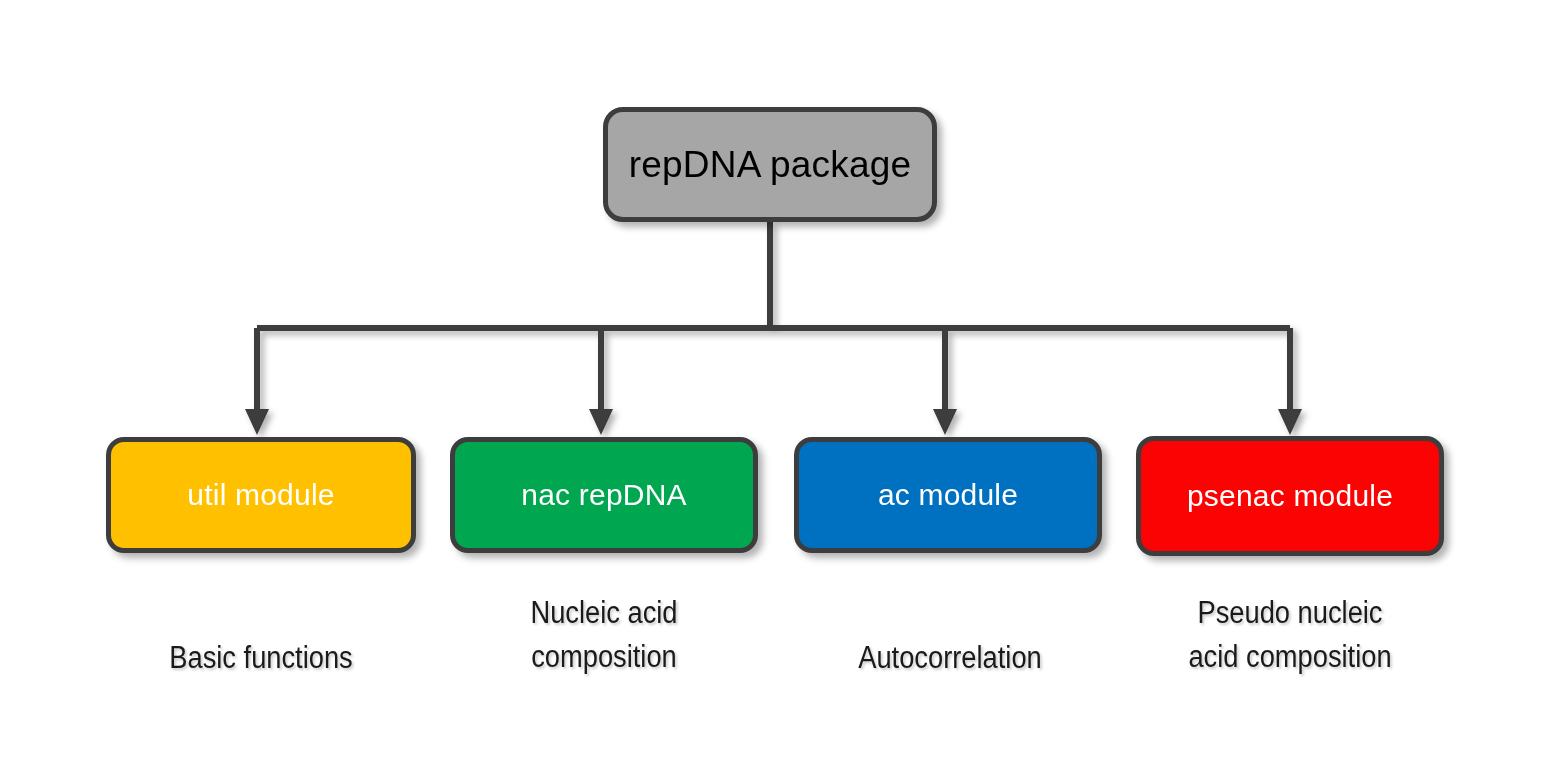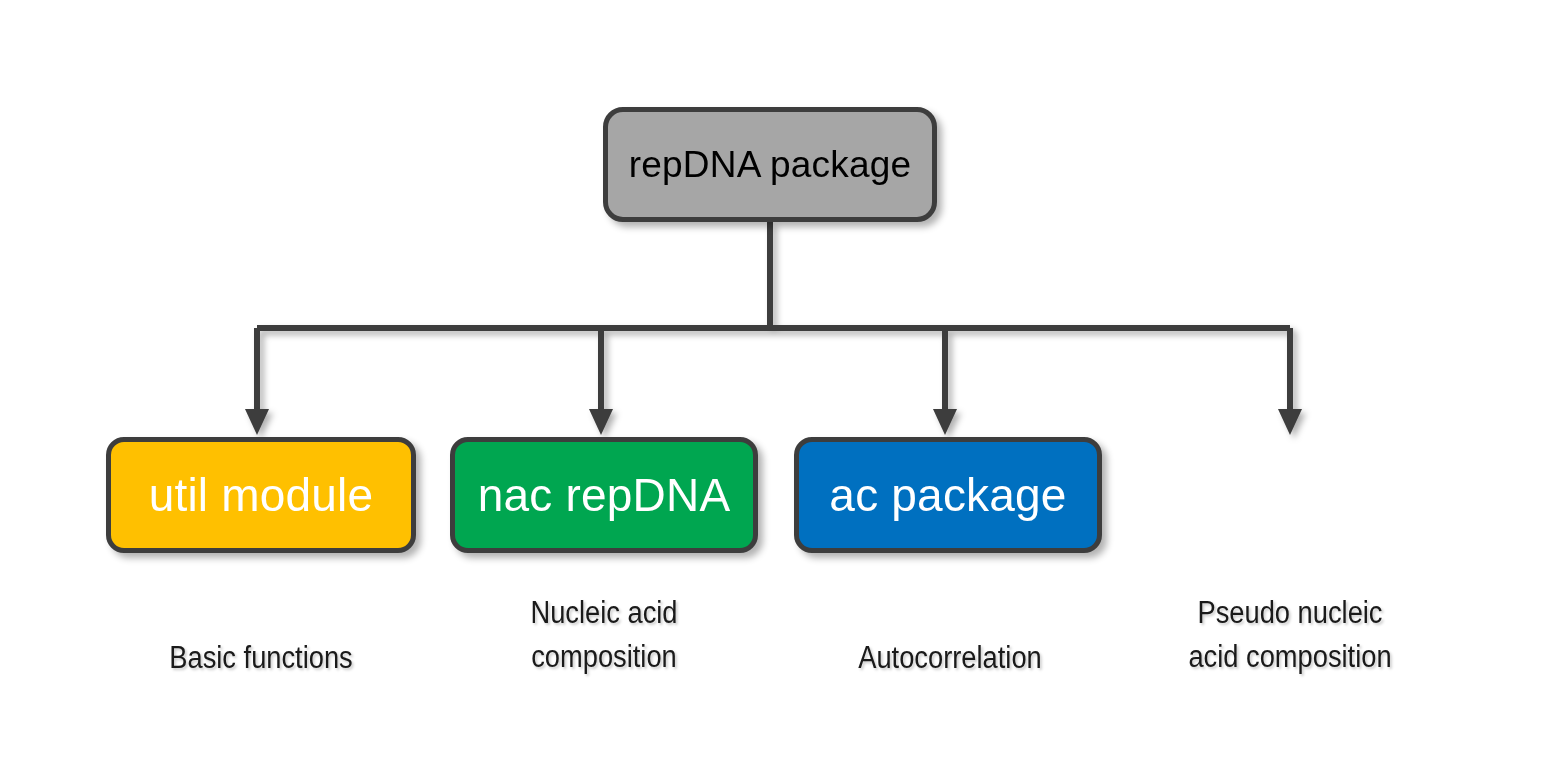--- a/index.html
+++ b/index.html
@@ -35,21 +35,21 @@
     border-radius:20px;
   }
   #root-node .node-label {
     color:#000000;
     font-size:37px;
     letter-spacing:0.2px;
   }
 
   .module .node-label {
     color:#ffffff;
-    font-size:46px;
+    font-size:30px;
     letter-spacing:0.2px;
   }
 
   #module-util   { left:106px;  top:437px; width:310px; height:116px; background:#ffc000; }
   #module-nac    { left:450px;  top:437px; width:308px; height:116px; background:#00a650; }
   #module-ac     { left:794px;  top:437px; width:308px; height:116px; background:#0070c0; }
   #module-psenac { left:1136px; top:436px; width:308px; height:120px; background:#fc0303; }
 
   .caption {
     position:absolute;
@@ -103,23 +103,26 @@
 
   <div class="node module" id="module-util">
     <span class="node-label">util module</span>
   </div>
 
   <div class="node module" id="module-nac">
     <span class="node-label">nac repDNA</span>
   </div>
 
   <div class="node module" id="module-ac">
-    <span class="node-label">ac package</span>
+    <span class="node-label">ac module</span>
   </div>
 
+  <div class="node module" id="module-psenac">
+    <span class="node-label">psenac module</span>
+  </div>
 
   <div class="caption" id="caption-util">Basic functions</div>
   <div class="caption" id="caption-nac">Nucleic acid
 composition</div>
   <div class="caption" id="caption-ac">Autocorrelation</div>
   <div class="caption" id="caption-psenac">Pseudo nucleic
 acid composition</div>
 
 </div>
 

